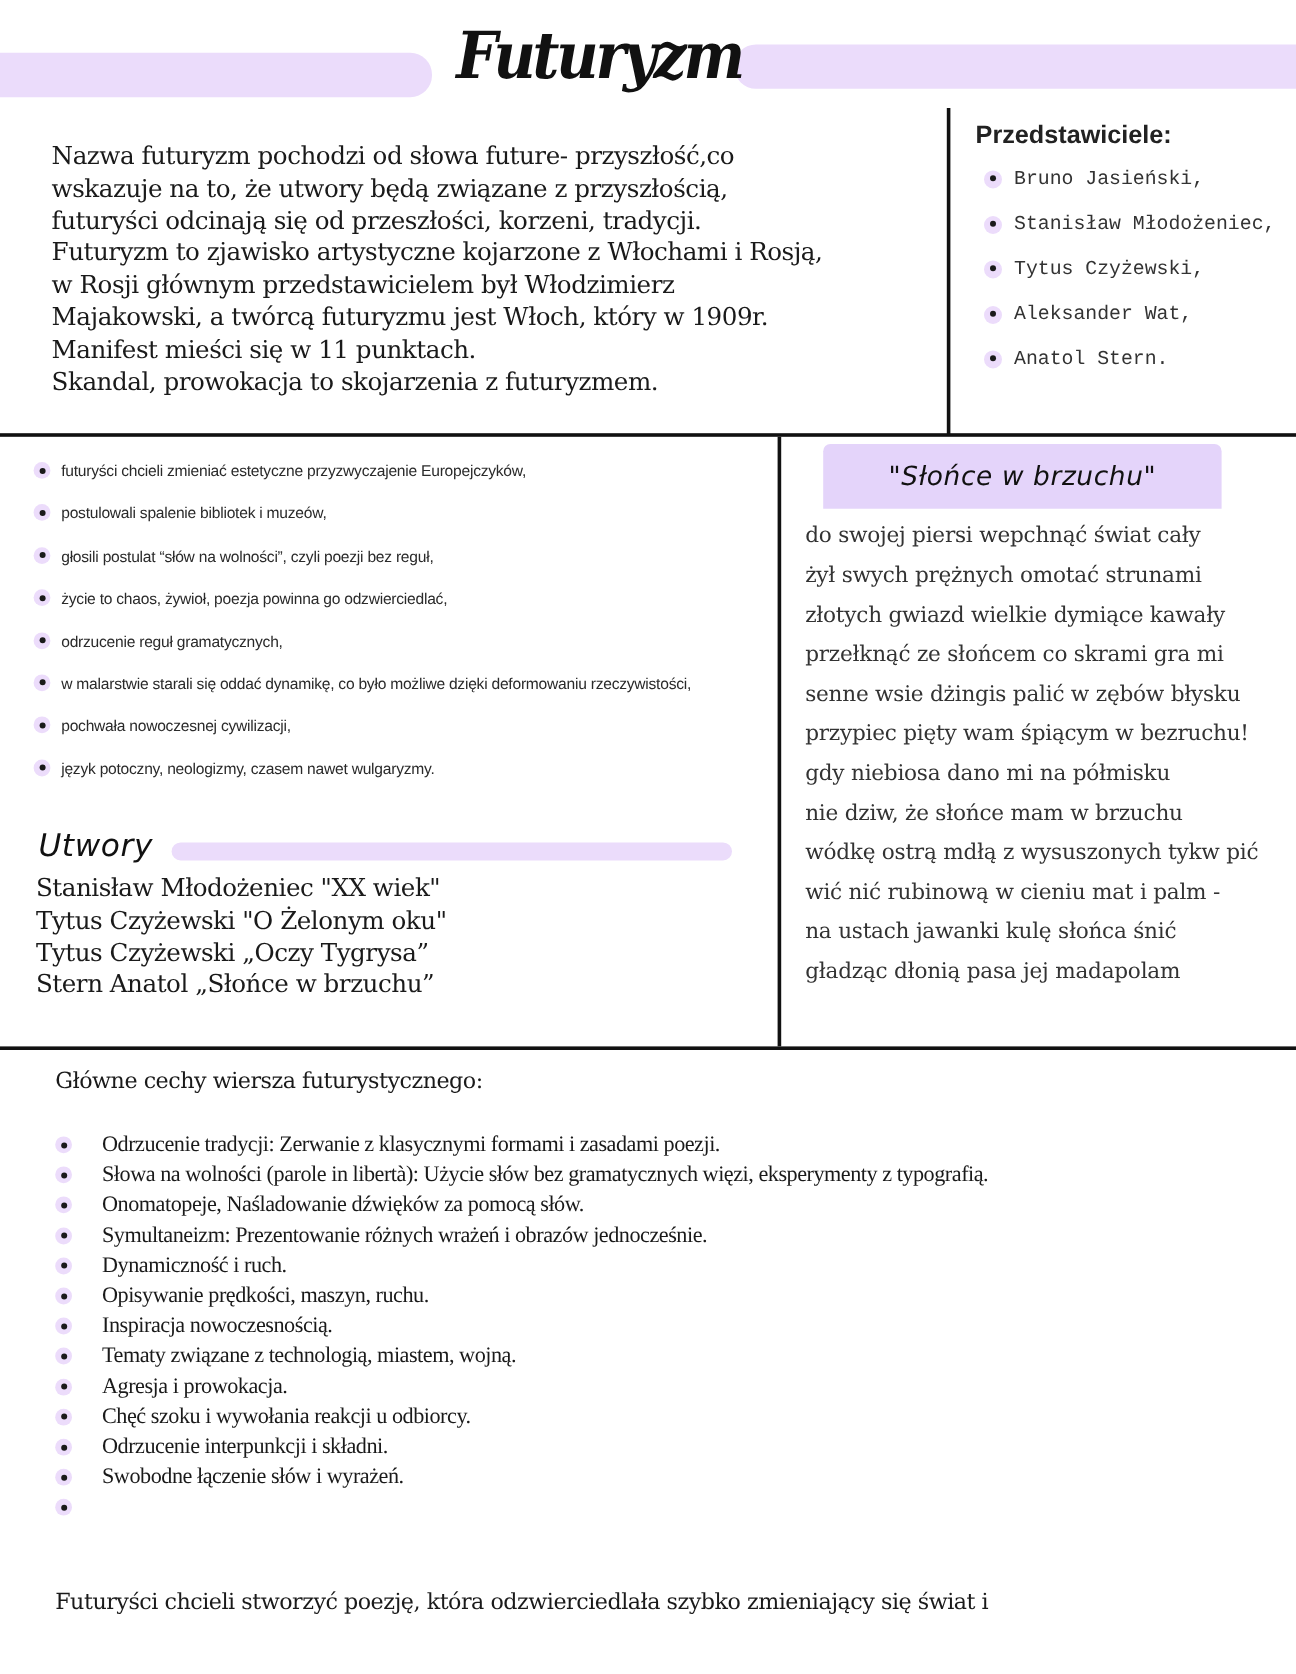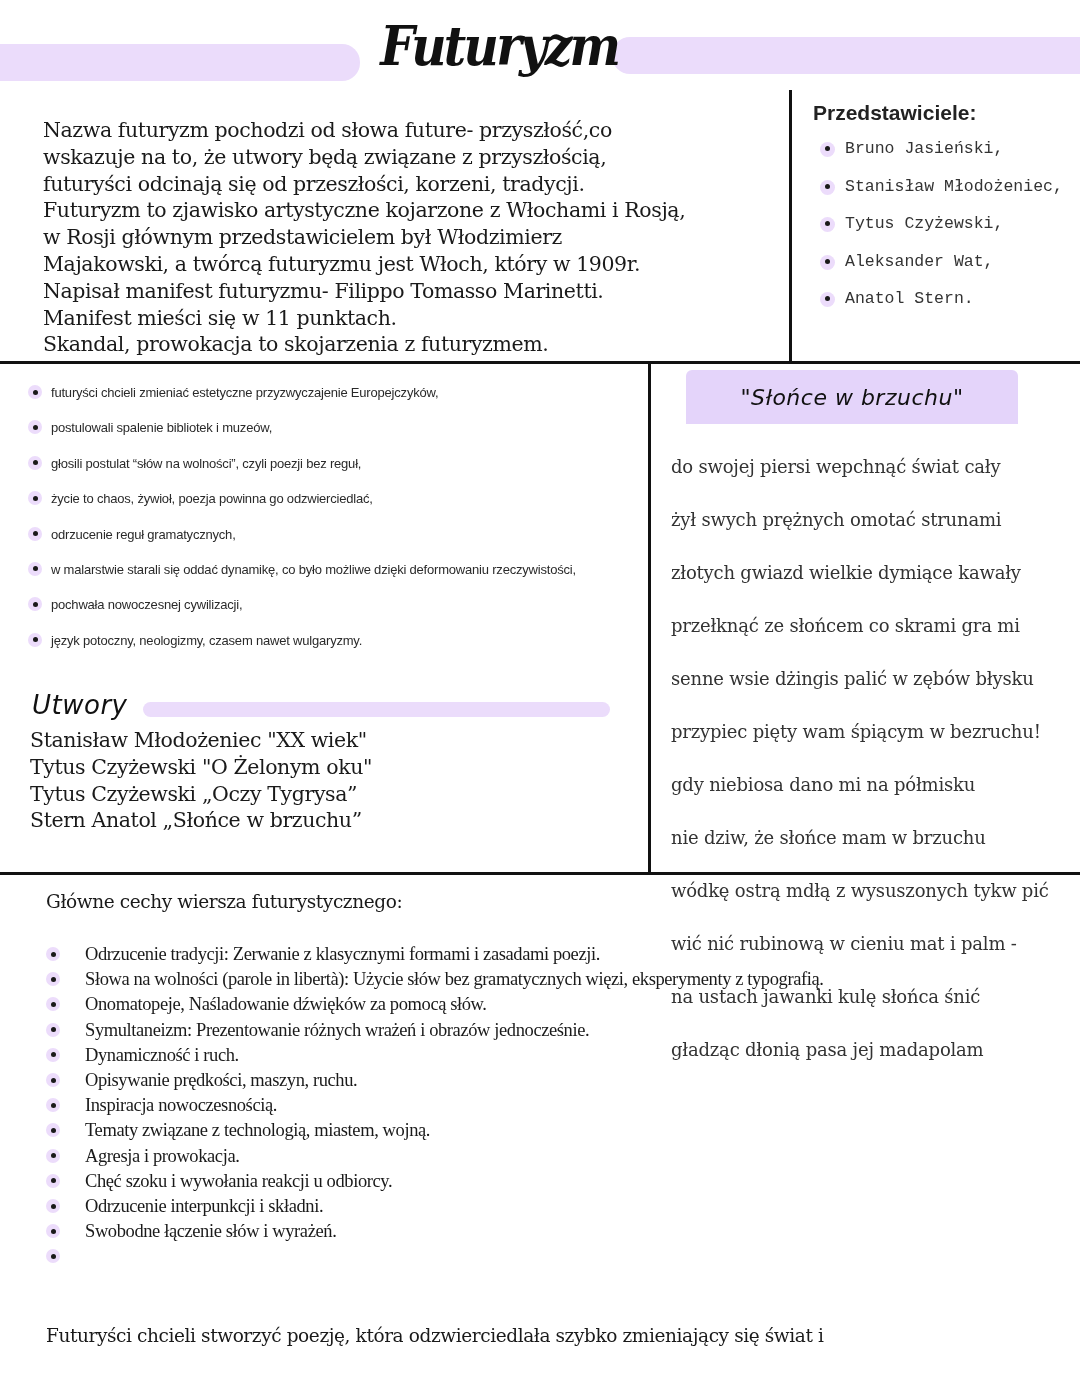--- a/index.html
+++ b/index.html
@@ -84,21 +84,21 @@
     background: #e4d4fa; border-radius: 6px 6px 0 0;
     display: flex; align-items: center; justify-content: center;
   }
   .poem-header span {
     font-family: "DejaVu Sans", sans-serif; font-style: italic; font-size: 22px;
     color: #111; letter-spacing: 0.5px;
   }
   .poem { left: 671px; top: 430px; }
   .poem div {
     font-family: "DejaVu Serif", serif; font-size: 18px; line-height: 33px;
-    color: #333; white-space: nowrap; letter-spacing: -0.2px; margin-top: 20px;
+    color: #333; white-space: nowrap; letter-spacing: -0.2px;
   }
   .chars-title {
     left: 46px; top: 891px;
     font-family: "DejaVu Serif", serif; font-size: 18.5px; color: #1a1a1a;
     letter-spacing: -0.4px;
   }
   .chars-list { left: 46px; top: 942px; width: 900px; }
   .chars-item {
     display: flex; align-items: flex-start;
     font-family: Liberation Serif, serif; font-size: 18.5px; line-height: 25.2px;
@@ -120,21 +120,20 @@
 <div class="abs band-right"></div>
 <div class="abs title">Futuryzm</div>
 
 <div class="abs intro">
   <div>Nazwa futuryzm pochodzi od słowa future- przyszłość,co</div>
   <div>wskazuje na to, że utwory będą związane z przyszłością,</div>
   <div>futuryści odcinają się od przeszłości, korzeni, tradycji.</div>
   <div>Futuryzm to zjawisko artystyczne kojarzone z Włochami i Rosją,</div>
   <div>w Rosji głównym przedstawicielem był Włodzimierz</div>
   <div>Majakowski, a twórcą futuryzmu jest Włoch, który w 1909r.</div>
-  <div>Napisał manifest futuryzmu- Filippo Tomasso Marinetti.</div>
   <div>Manifest mieści się w 11 punktach.</div>
   <div>Skandal, prowokacja to skojarzenia z futuryzmem.</div>
 </div>
 
 <div class="abs vline1"></div>
 <div class="abs hline1"></div>
 <div class="abs vline2"></div>
 <div class="abs hline2"></div>
 
 <div class="abs reps-title">Przedstawiciele:</div>

